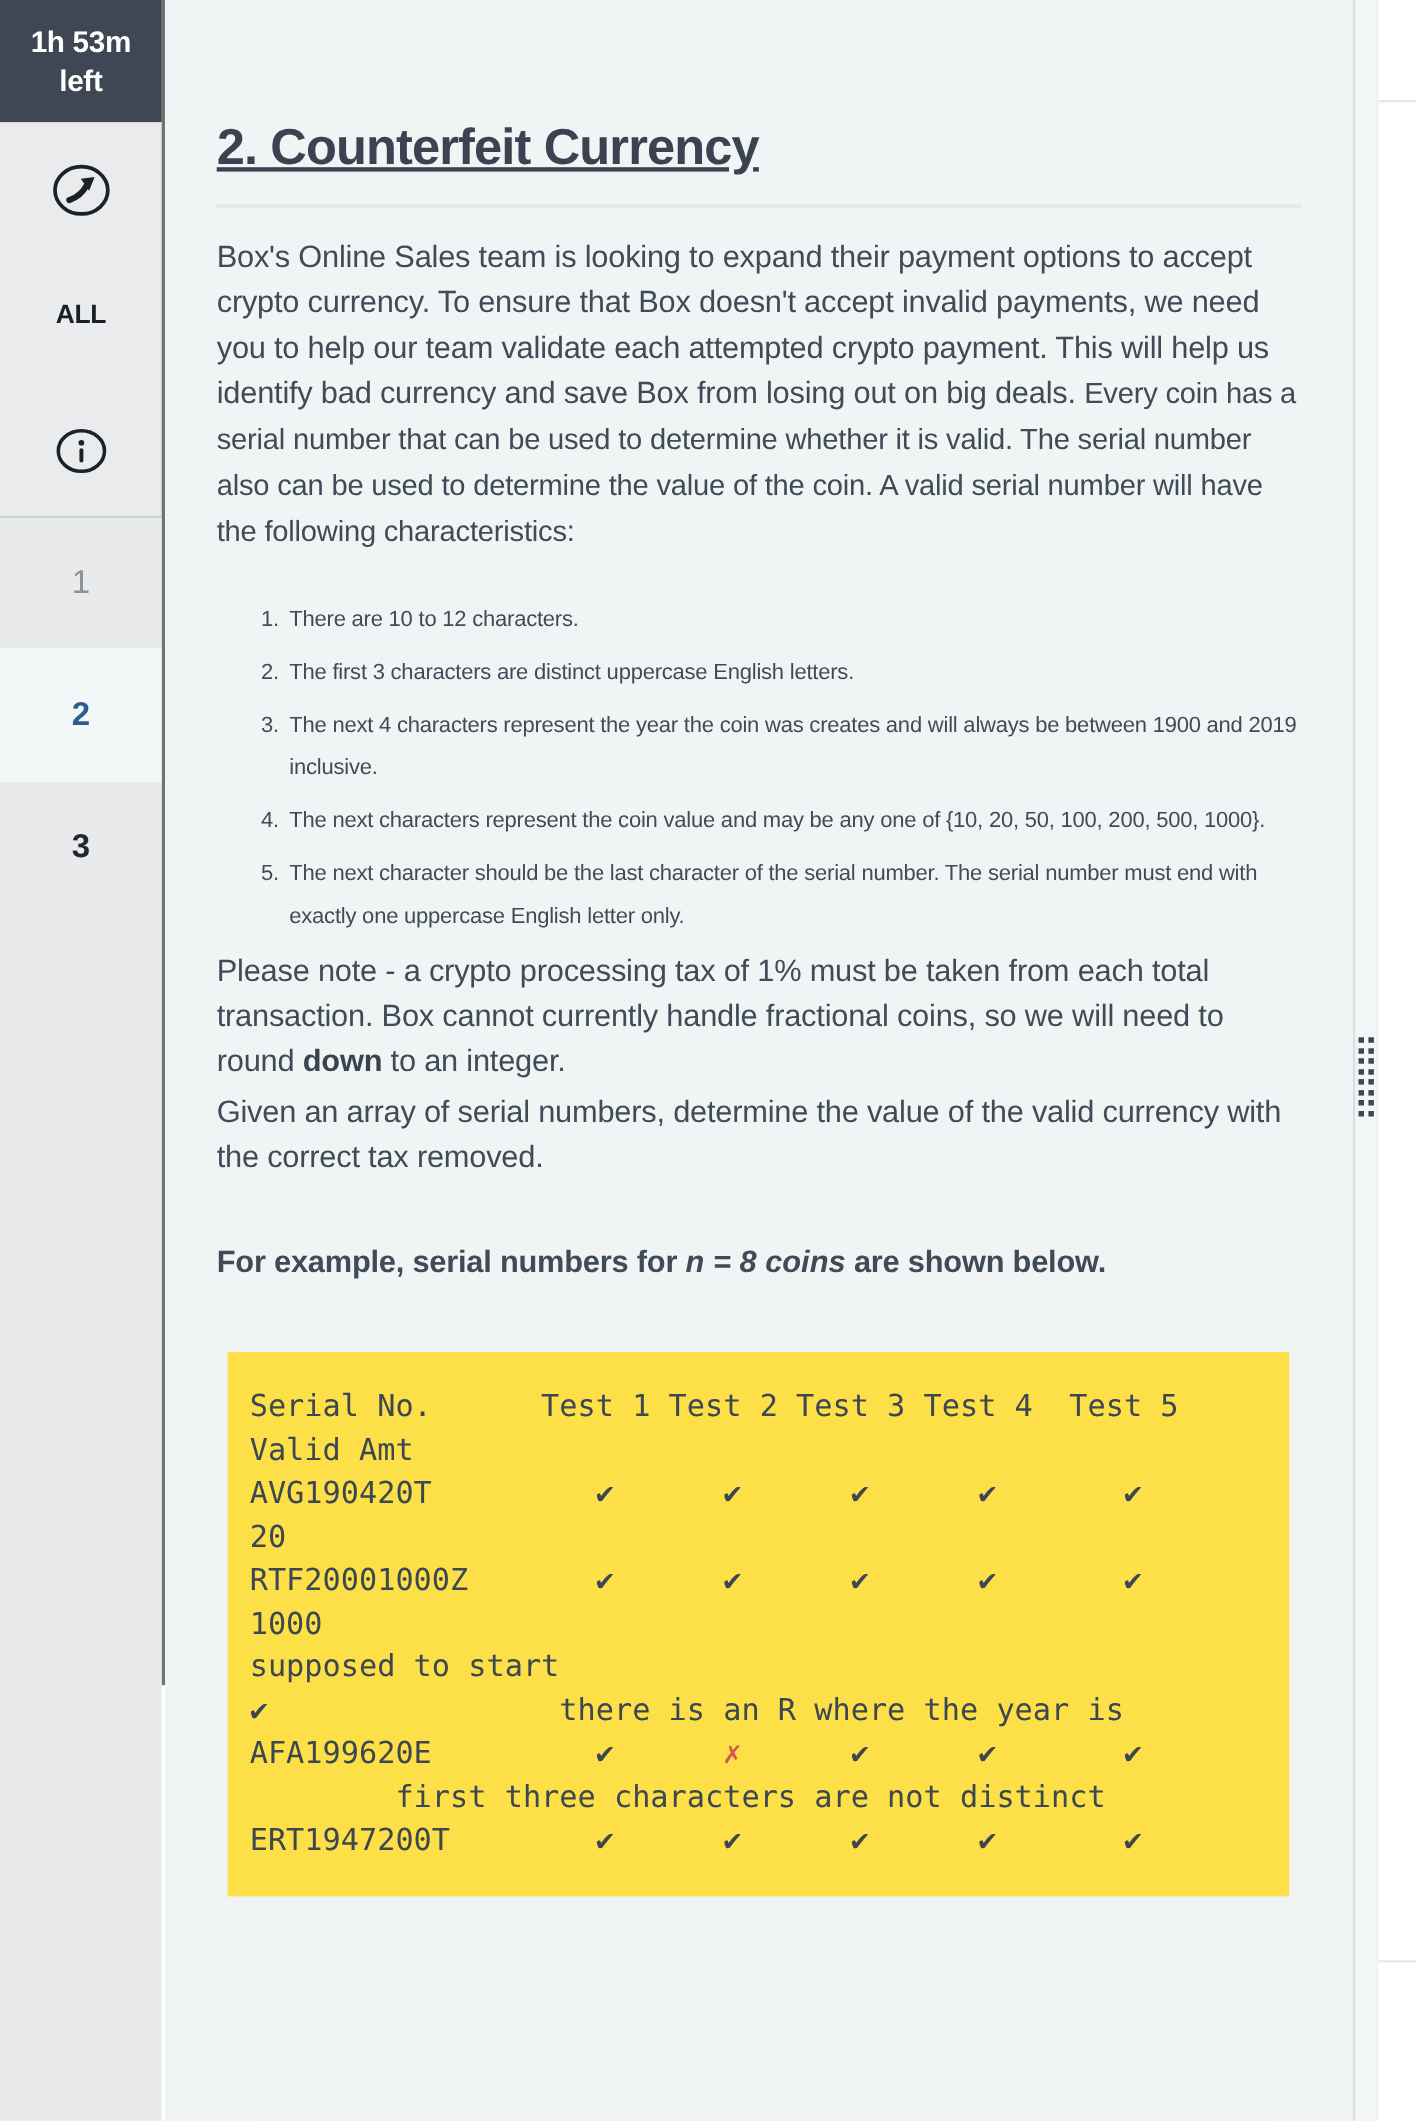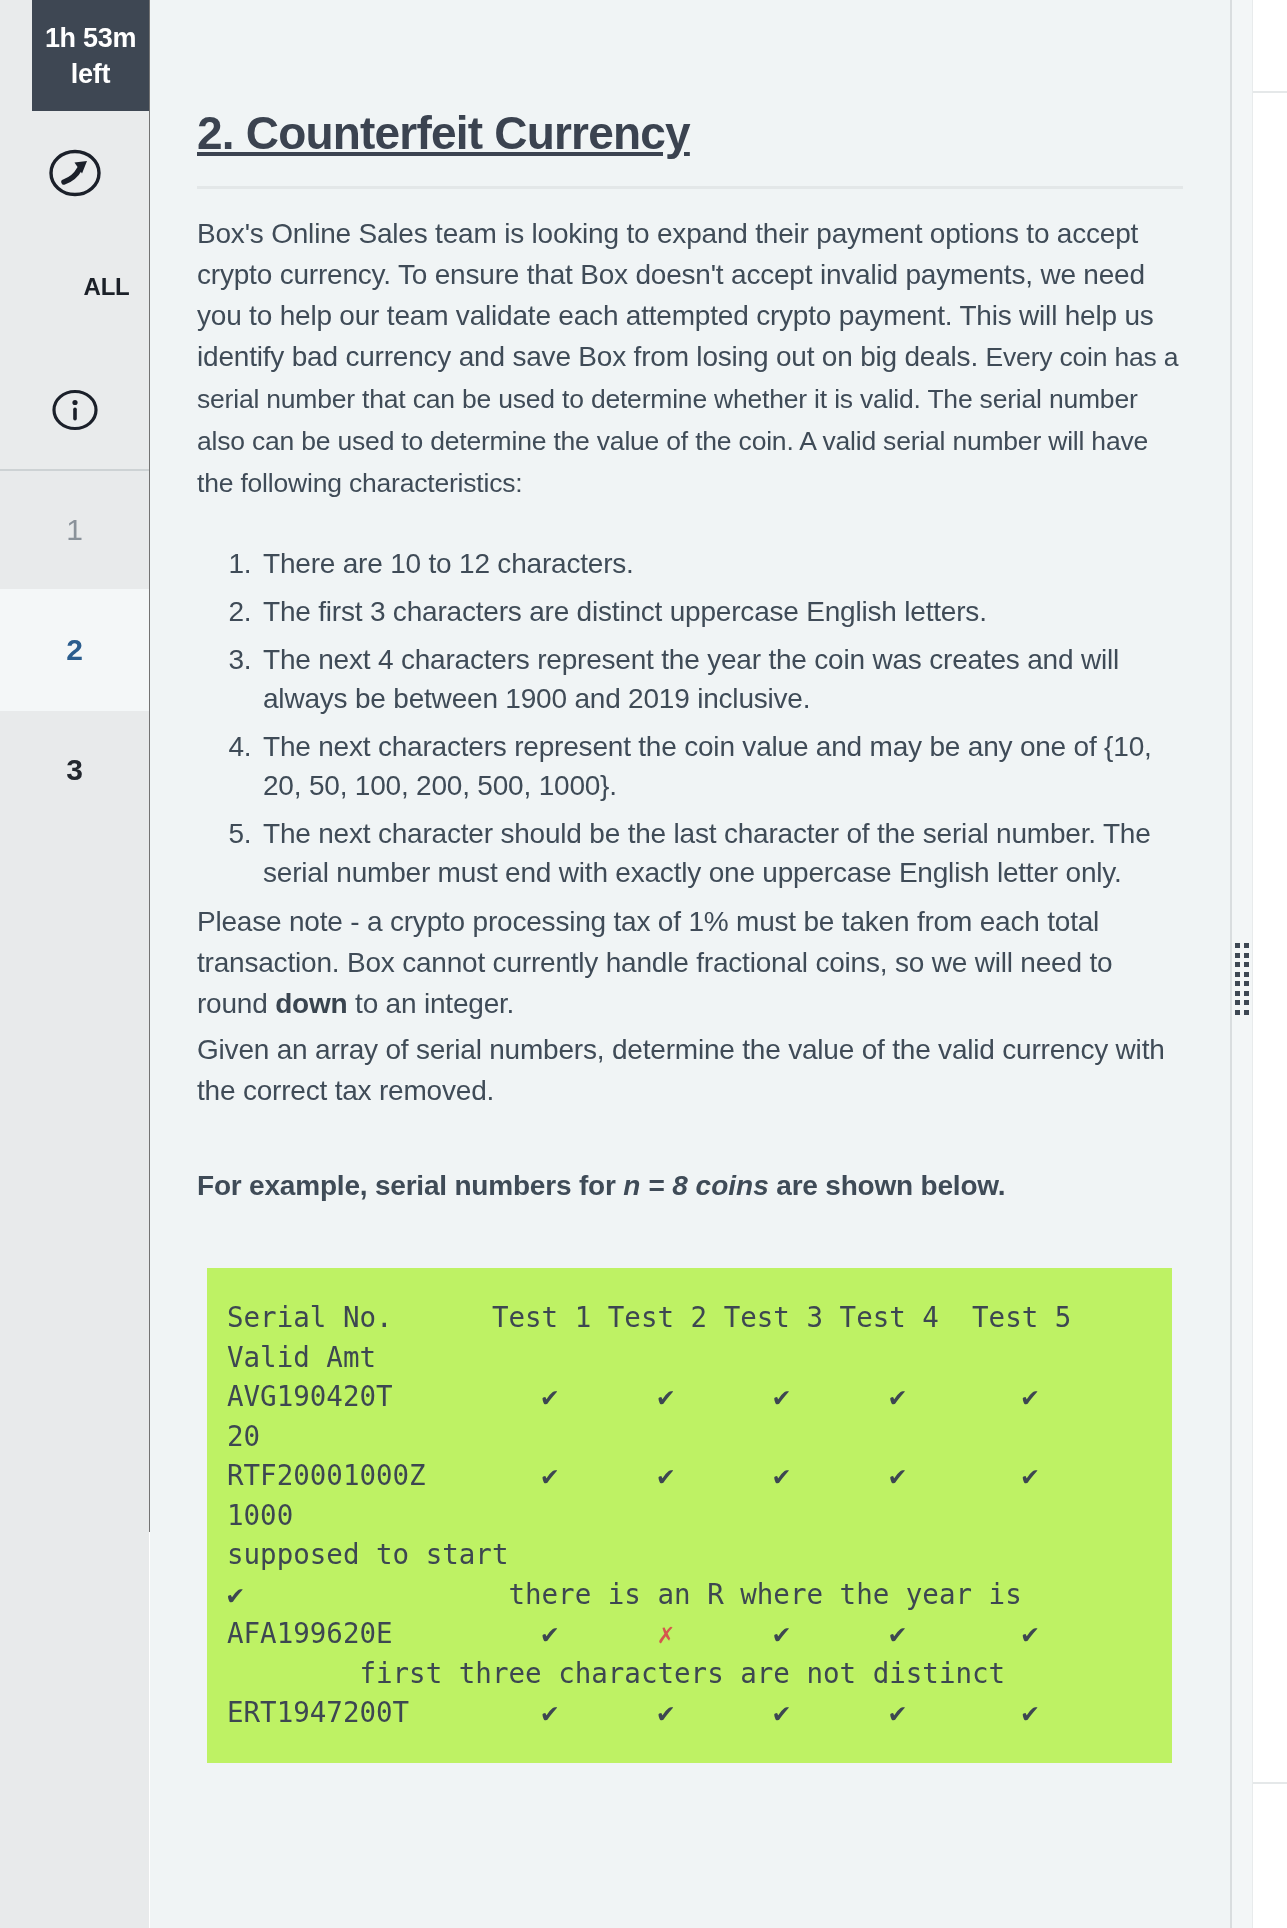--- a/index.html
+++ b/index.html
@@ -5,21 +5,21 @@
   html,body{margin:0;padding:0;}
   body{
     width:1287px;height:1928px;position:relative;overflow:hidden;
     background:#ffffff;
     font-family:"Liberation Sans", sans-serif;
     -webkit-font-smoothing:antialiased;
   }
   
   .sidebar{
     position:absolute;left:0;top:0;width:150px;height:1532px;
-    background:#e9ebec;border-right:1px solid #737373;box-sizing:border-box;padding-left:32px;
+    background:#e9ebec;border-right:3px solid #737373;box-sizing:border-box;
   }
   .timer{
     height:111px;background:#3e4753;color:#ffffff;
     display:flex;flex-direction:column;align-items:center;justify-content:center;
     font-size:27px;font-weight:700;line-height:36px;letter-spacing:-0.3px;
   }
   .side-icon{position:absolute;left:50%;transform:translateX(-50%);}
   .compass-wrap{top:148px;}
   .all-label{
     position:absolute;top:273px;width:100%;text-align:center;
@@ -47,33 +47,33 @@
     margin:106px 0 0 0;font-size:46px;font-weight:700;color:#3b4350;
     letter-spacing:-0.8px;line-height:54px;text-decoration:underline;
   }
   .title-rule{border:none;height:3px;background:#e3e7e8;margin:26px 0 0 0;}
   p{margin:0;}
   .body-text{font-size:28px;line-height:41px;letter-spacing:-0.2px;}
   .intro{margin-top:24px;}
   .detail-run{font-size:26.5px;}
   ol.chars{
     margin:40px 0 0 0;padding-left:62px;
-    font-size:28px;line-height:39px;letter-spacing:-0.2px;color:#3f4b57;
+    font-size:20px;line-height:39px;letter-spacing:-0.2px;color:#3f4b57;
   }
   ol.chars li{margin-bottom:9px;padding-left:4px;}
   .note{}
   .given{margin-top:5px;}
   .example{margin-top:54px;font-weight:bold;}
   .example i{letter-spacing:0;}
   b{font-weight:700;color:#39444f;}
 
   
   .code-block{
     margin:62px 0 0 10px;width:945px;
-    background:#bef264;
+    background:#fde047;
     padding:30px 0 30px 20px;
     font-family:"DejaVu Sans Mono", monospace;
     font-size:27.5px;line-height:39.5px;color:#3d4751;
   }
   .code-line{white-space:pre;}
   .mk{display:inline-block;width:1ch;}
   .mk.cross{color:#d5574e;}
 
   
   .gutter{

